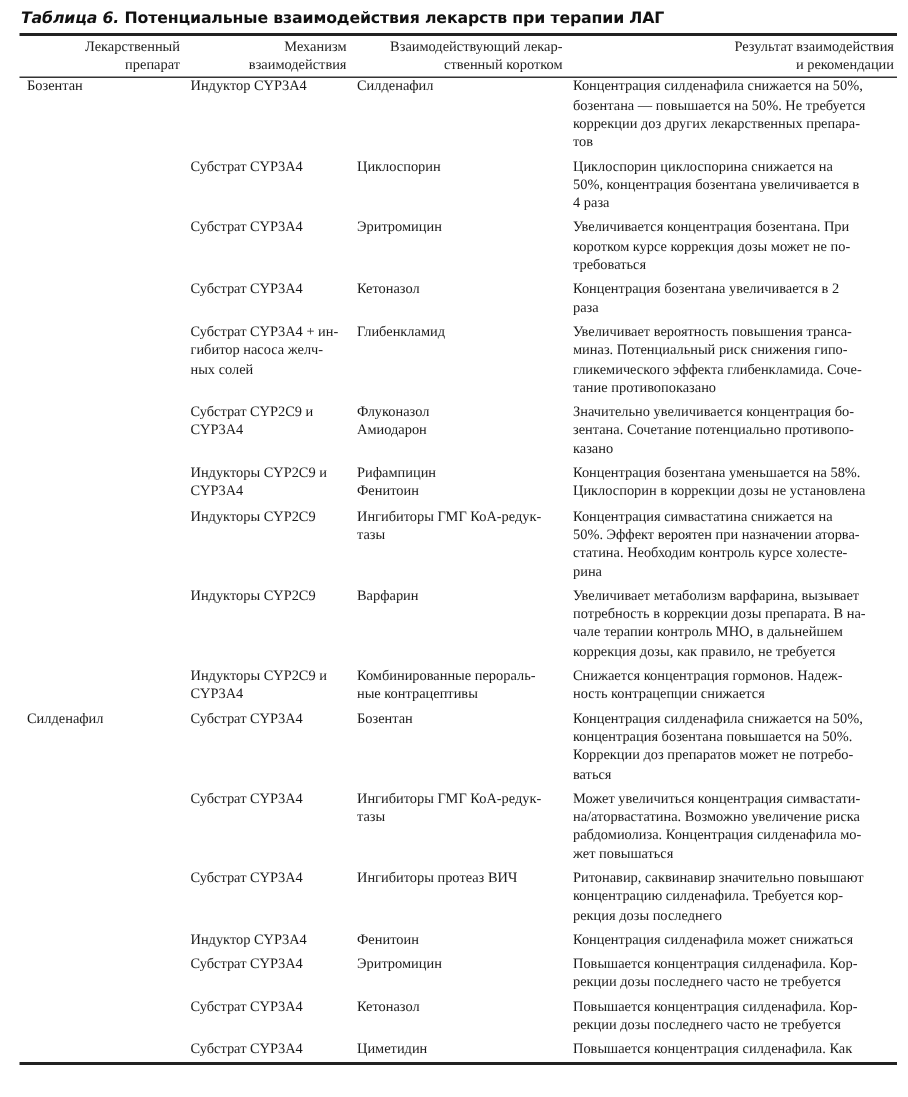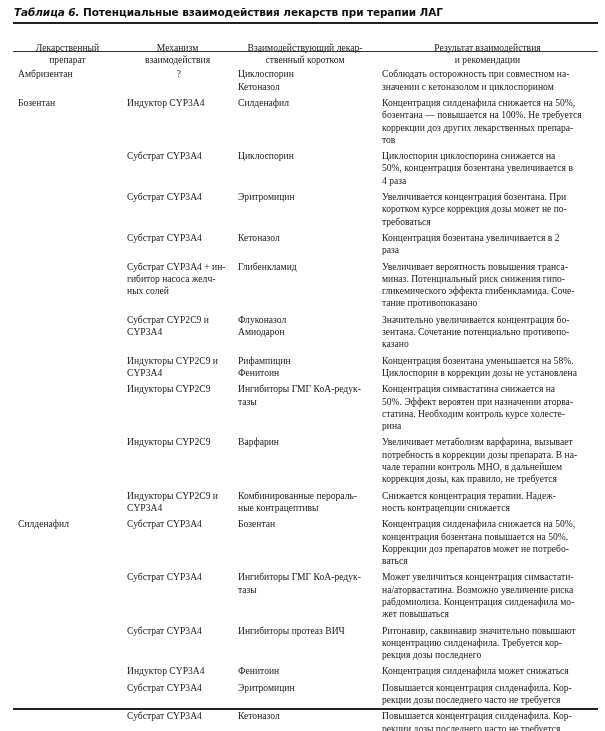--- a/index.html
+++ b/index.html
@@ -4,22 +4,22 @@
 <style>
   html, body { margin: 0; padding: 0; background: #ffffff; }
   body { width: 605px; height: 731px; position: relative; overflow: hidden;
          font-family: "Liberation Serif", "DejaVu Serif", serif; color: #1a1a1a; }
   .caption { position: absolute; left: 14px; top: 6px; font-family: "DejaVu Sans", "Liberation Sans", sans-serif;
              font-size: 10.5px; font-weight: bold; color: #111; letter-spacing: -0.1px; }
   .caption .lead { font-style: italic; }
   .rule-thick { position: absolute; left: 13px; width: 585px; height: 2px; background: #222; }
   .rule-thin { position: absolute; left: 13px; width: 585px; height: 1px; background: #333; }
   table.grid { position: absolute; left: 13px; top: 25px; width: 585px; border-collapse: collapse; table-layout: fixed; }
-  table.grid th { font-weight: normal; font-size: 9.6px; line-height: 12.2px; text-align: center; vertical-align: top;
-                  padding: 17px 2px 2px 2px; color: #222; }
+  table.grid th { font-weight: normal; font-size: 9.6px; line-height: 12.2px; text-align: right; vertical-align: top;
+                  padding: 1px 2px 2px 2px; color: #222; }
   table.grid td { font-size: 9.6px; line-height: 12.3px; vertical-align: top; padding: 0 2px 4px 5px; color: #1a1a1a; }
   table.grid thead tr { height: 26px; }
   td.c2.center { text-align: center; }
   .col1 { width: 109px; } .col2 { width: 111px; } .col3 { width: 144px; } .col4 { width: 221px; }
   .cell-line { display: block; }
 </style>
 </head>
 <body>
 
 <div class="caption">
@@ -51,44 +51,30 @@
           <span class="cell-line">ственный коротком</span>
         </th>
         <th>
           <span class="cell-line">Результат взаимодействия</span>
           <span class="cell-line">и рекомендации</span>
         </th>
       </tr>
   </thead>
   <tbody id="table-body">
       <tr>
-        <td>Амбризентан</td>
-        <td class="c2 center">
-          <span class="cell-line">?</span>
-        </td>
-        <td>
-          <span class="cell-line">Циклоспорин</span>
-          <span class="cell-line">Кетоназол</span>
-        </td>
-        <td>
-          <span class="cell-line">Соблюдать осторожность при совместном на-</span>
-          <span class="cell-line">значении с кетоназолом и циклоспорином</span>
-        </td>
-      </tr>
-      <tr>
         <td>Бозентан</td>
         <td class="c2">
           <span class="cell-line">Индуктор CYP3A4</span>
         </td>
         <td>
           <span class="cell-line">Силденафил</span>
         </td>
         <td>
           <span class="cell-line">Концентрация силденафила снижается на 50%,</span>
-          <span class="cell-line">бозентана — повышается на 100%. Не требуется</span>
+          <span class="cell-line">бозентана — повышается на 50%. Не требуется</span>
           <span class="cell-line">коррекции доз других лекарственных препара-</span>
           <span class="cell-line">тов</span>
         </td>
       </tr>
       <tr>
         <td></td>
         <td class="c2">
           <span class="cell-line">Субстрат CYP3A4</span>
         </td>
         <td>
@@ -210,21 +196,21 @@
         <td></td>
         <td class="c2">
           <span class="cell-line">Индукторы CYP2C9 и</span>
           <span class="cell-line">CYP3A4</span>
         </td>
         <td>
           <span class="cell-line">Комбинированные перораль-</span>
           <span class="cell-line">ные контрацептивы</span>
         </td>
         <td>
-          <span class="cell-line">Снижается концентрация терапии. Надеж-</span>
+          <span class="cell-line">Снижается концентрация гормонов. Надеж-</span>
           <span class="cell-line">ность контрацепции снижается</span>
         </td>
       </tr>
       <tr>
         <td>Силденафил</td>
         <td class="c2">
           <span class="cell-line">Субстрат CYP3A4</span>
         </td>
         <td>
           <span class="cell-line">Бозентан</span>

